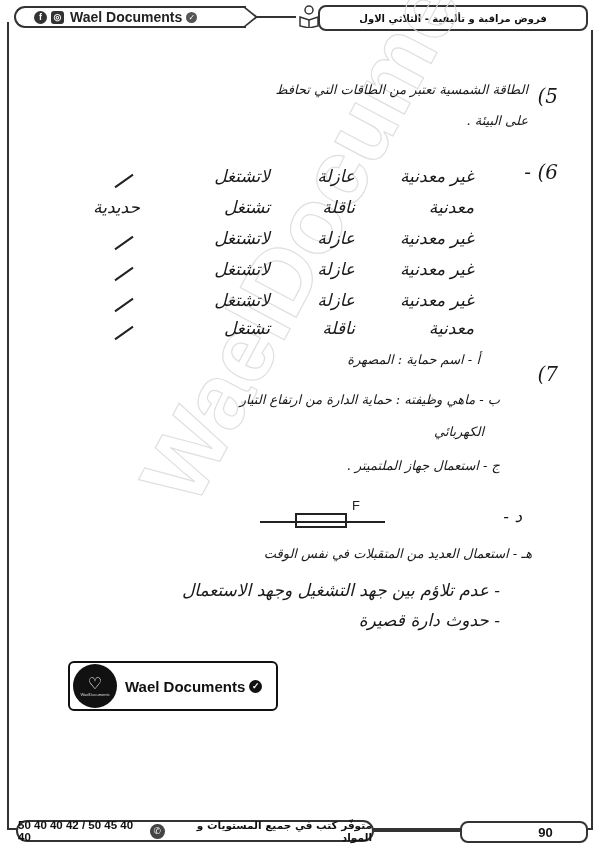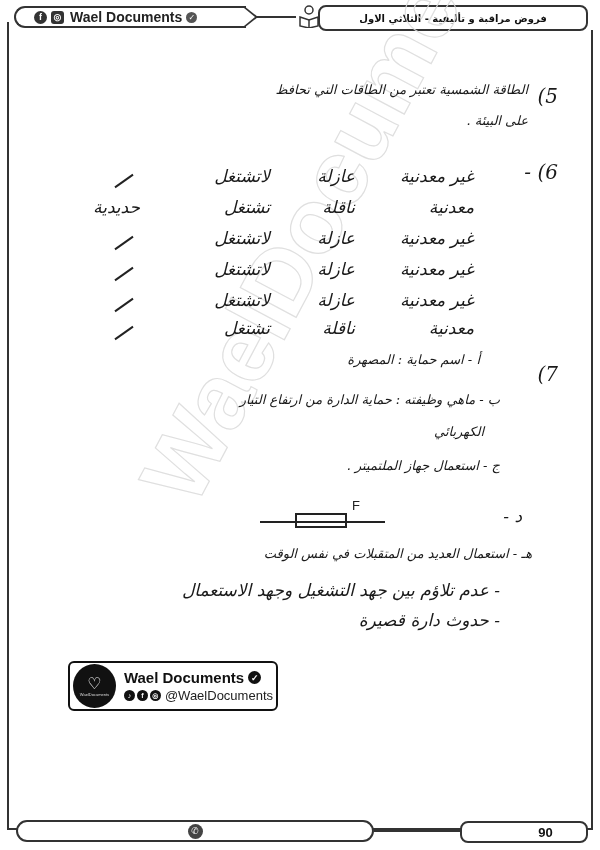--- a/index.html
+++ b/index.html
@@ -197,28 +197,24 @@
 <div class="card">
   <div class="card-logo">
     <span class="heart">♡</span>
     <span class="tiny">WaelDocuments</span>
   </div>
   <div class="card-info">
     <div class="card-name">
       <span>Wael Documents</span>
       <span class="card-verified">✓</span>
     </div>
-    <div class="card-handle-row">
-      <span class="card-ico">♪</span>
-      <span class="card-ico">f</span>
-      <span class="card-ico">◎</span>
-      <span class="card-handle">@WaelDocuments</span>
-    </div>
   </div>
 </div>
 
 <div class="footer-pill">
+  <span class="footer-text">متوفّر كتب في جميع المستويات و المواد</span>
   <span class="phone-ico">✆</span>
+  <span class="footer-numbers">50 40 40 42 / 50 45 40 40</span>
 </div>
 <div class="footer-connector"></div>
 <div class="page-num-box">
   <span class="page-num">90</span>
 </div>
 
 </body></html>

